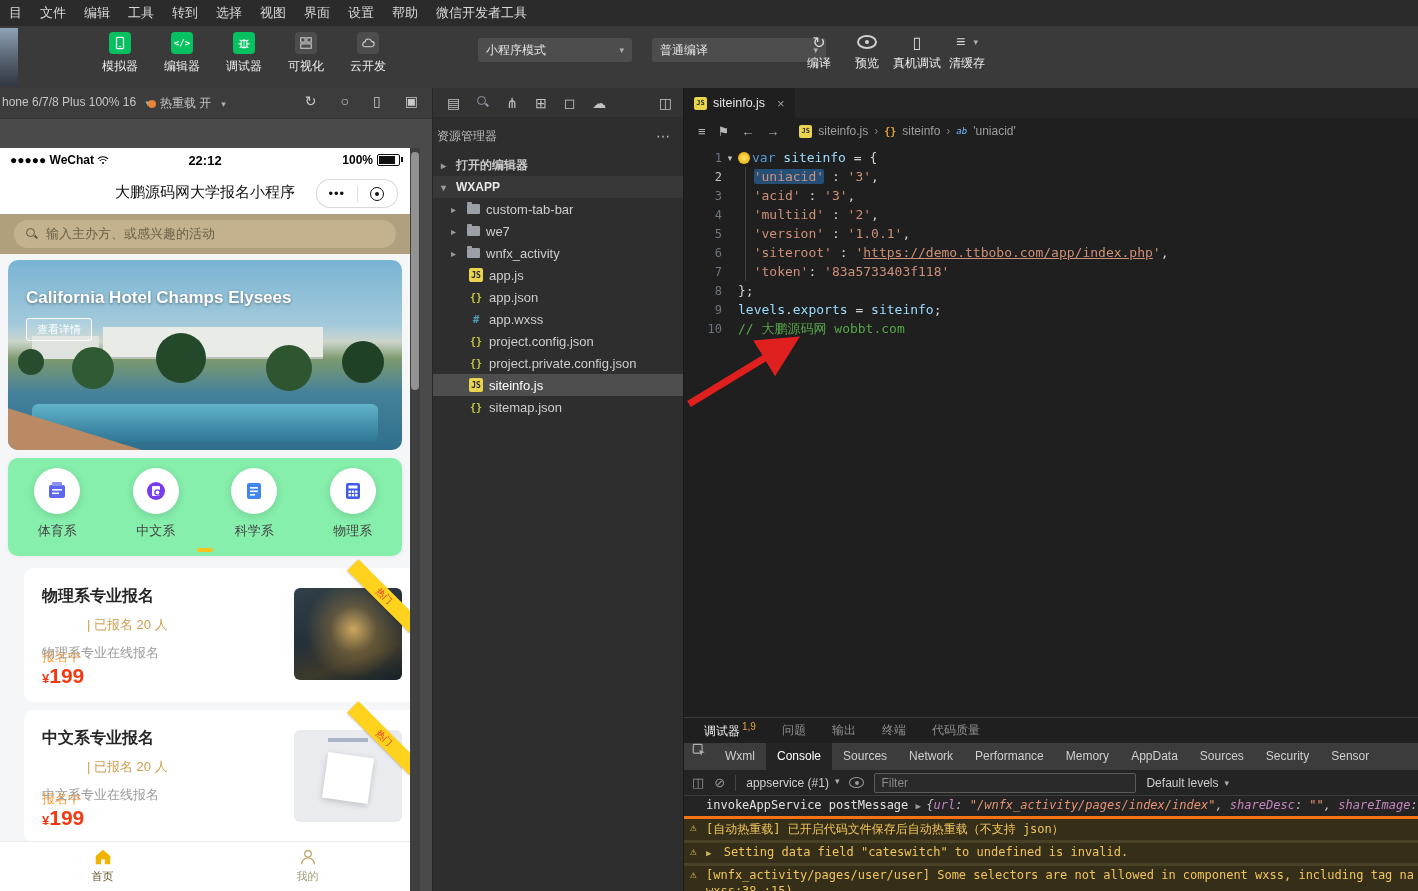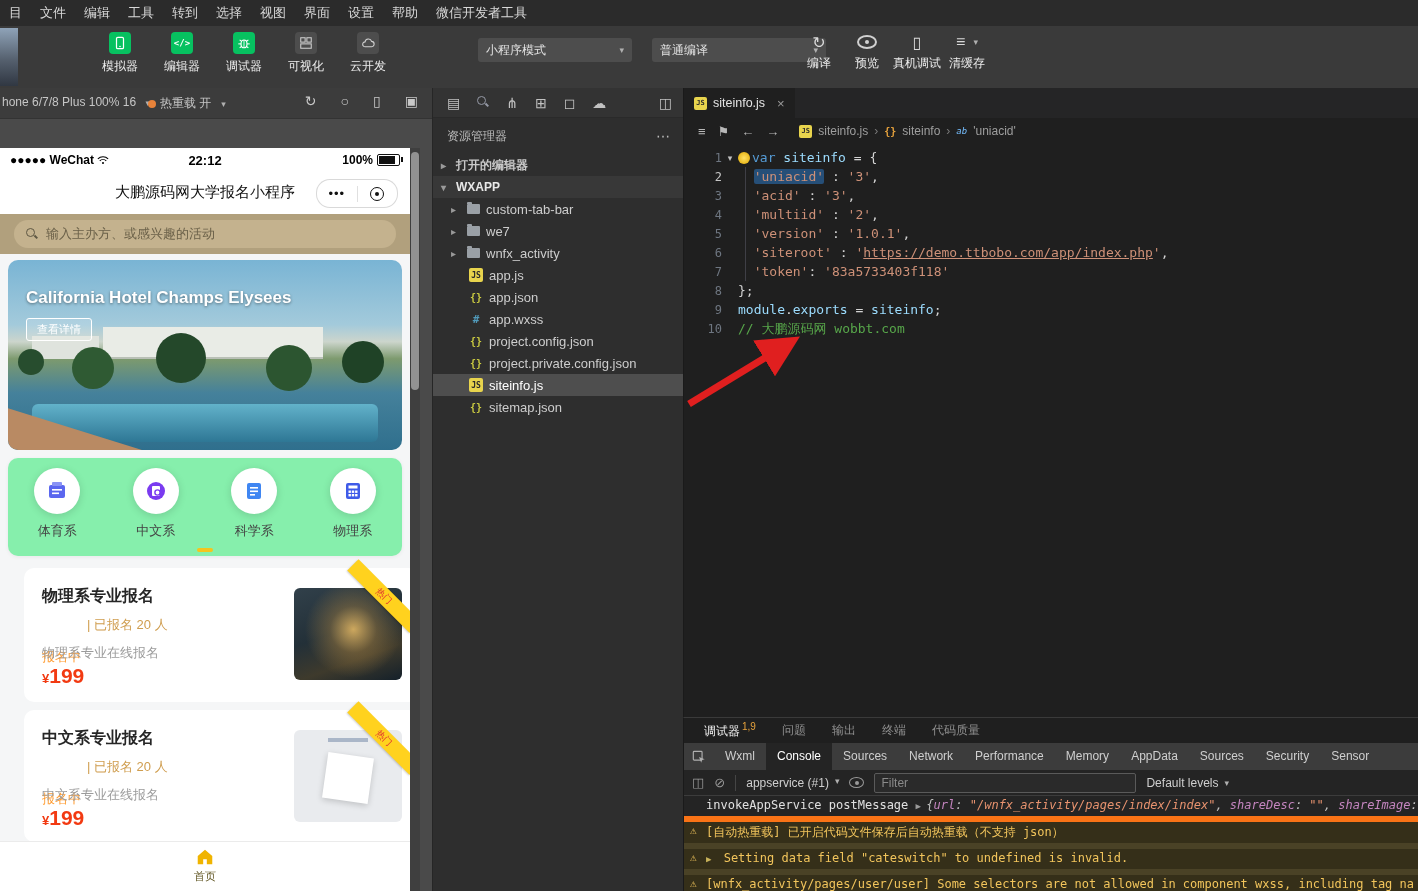--- a/index.html
+++ b/index.html
@@ -125,21 +125,21 @@
   .ptab{flex:1;display:flex;flex-direction:column;align-items:center;padding-top:5px;gap:2px;cursor:pointer;}
   .ptab-lb{font-size:11px;color:#a39a75;}
   .ptab.active .ptab-lb{color:#5f5420;}
   
   .explorer{position:absolute;left:432px;top:88px;width:251px;height:803px;background:#2e2e2e;
             border-left:1px solid #262626;font-size:13px;color:#cdcdcd;}
   .ex-iconbar{position:absolute;left:0;top:0;width:251px;height:30px;background:#333;border-bottom:1px solid #2a2a2a;
               display:flex;align-items:center;gap:17px;padding-left:14px;box-sizing:border-box;font-size:14px;color:#c2c2c2;}
   .ex-iconbar span{cursor:pointer;}
   .ex-iconbar .right{position:absolute;right:12px;}
-  .ex-header{position:absolute;left:0;top:36px;width:251px;height:24px;line-height:24px;padding-left:14px;
+  .ex-header{position:absolute;left:0;top:36px;width:251px;height:24px;line-height:24px;padding-left:4px;
              box-sizing:border-box;font-size:12px;color:#bbb;}
   .ex-more{position:absolute;right:14px;top:0;cursor:pointer;font-size:14px;}
   .ex-sec{position:absolute;left:0;width:251px;height:22px;display:flex;align-items:center;gap:5px;
           padding-left:8px;box-sizing:border-box;font-weight:bold;font-size:12px;cursor:pointer;}
   .sec-open{top:66px;color:#c9c9c9;}
   .sec-root{top:88px;color:#e8e8e8;background:#383838;}
   .ex-items{position:absolute;left:0;top:110px;width:251px;}
   .ex-item{height:22px;display:flex;align-items:center;gap:6px;cursor:pointer;}
   .ex-item.folder{padding-left:18px;}
   .ex-item.file{padding-left:36px;}
@@ -187,39 +187,39 @@
   .tok-cm{color:#57a64a;}
   .arrow{position:absolute;left:683px;top:330px;z-index:50;pointer-events:none;}
   
   .debug{position:absolute;left:683px;top:717px;width:735px;height:174px;background:#242424;border-top:1px solid #3a3a3a;
          border-left:1px solid #1a1a1a;}
   .dbg-tabs{position:absolute;left:0;top:0;width:735px;height:25px;background:#1f1f1f;display:flex;
             align-items:center;gap:26px;padding-left:20px;box-sizing:border-box;font-size:12px;color:#8f8f8f;}
   .dbg-tab{cursor:pointer;}
   .dbg-tab.active{color:#f0f0f0;}
   .badge{font-size:10px;color:#e6a23c;margin-left:2px;vertical-align:super;}
-  .dt-tabs{position:absolute;left:0;top:25px;width:735px;height:27px;background:#3c3c3c;display:flex;align-items:center;}
+  .dt-tabs{position:absolute;left:0;top:25px;width:735px;height:27px;background:#3c3c3c;display:flex;align-items:flex-start;}
   .dt-inspect{width:30px;display:flex;align-items:center;justify-content:center;color:#b0b0b0;cursor:pointer;}
   .dt-tab{padding:0 11px;line-height:27px;font-size:12px;color:#cfcfcf;cursor:pointer;white-space:nowrap;}
   .dt-tab.active{background:#242424;color:#fff;}
   .con-toolbar{position:absolute;left:0;top:52px;width:735px;height:26px;background:#242424;
                border-bottom:1px solid #3c3c3c;display:flex;align-items:center;gap:10px;padding-left:8px;
                box-sizing:border-box;font-size:12px;color:#cfcfcf;}
   .ct-ic{color:#9a9a9a;font-size:13px;cursor:pointer;}
   .ct-div{width:1px;height:16px;background:#454545;}
   .ct-ctx{display:flex;cursor:pointer;}
   .eye.small{width:13px;height:9px;border-width:1.5px;border-color:#9a9a9a;}
   .eye.small::after{background:#9a9a9a;}
   .filter{width:248px;height:18px;background:#2a2a2a;border:1px solid #5a5a5a;border-radius:2px;
           color:#bdbdbd;font-size:12px;padding:0 6px;font-family:"Liberation Sans",sans-serif;}
   .filter::placeholder{color:#8a8a8a;}
   .levels{display:flex;align-items:center;cursor:pointer;}
   .messages{position:absolute;left:0;top:78px;width:735px;bottom:0;overflow:hidden;
             font:12px "DejaVu Sans Mono",monospace;}
-  .msg{position:relative;min-height:16px;padding:2px 5px 2px 22px;border-bottom:6px solid #f97316;
+  .msg{position:relative;min-height:16px;padding:2px 5px 2px 22px;border-bottom:3px solid #f97316;
        color:#d8d8d8;white-space:nowrap;overflow:hidden;}
   .msg.warn{background:#352f19;border-bottom-color:#4a4226;color:#f2c55c;}
   .warn-ic{position:absolute;left:6px;top:2px;font-size:11px;color:#f2c55c;}
   .expand{margin-right:5px;color:#c9b35a;font-size:9px;cursor:pointer;}
   .tok-cpl{color:#e0e0e0;}
   .tok-cdim{color:#9a9a9a;font-size:9px;}
   .tok-cobj{color:#c0c0c0;font-style:italic;}
   .tok-ckey{color:#c586c0;font-style:italic;}
   .tok-cstr{color:#e8936f;font-style:italic;}
   .m4l1{white-space:nowrap;overflow:hidden;}
@@ -485,20 +485,27 @@
         </div>
       </div>
 
       <div class="p-tabbar">
         <div class="ptab active">
           <svg width="20" height="20" viewBox="0 0 22 22">
               <path d="M3 10 L11 3 L19 10 V19 H13 V13.5 H9 V19 H3 Z" fill="#f0b400"></path>
             </svg>
           <span class="ptab-lb">首页</span>
         </div>
+        <div class="ptab">
+          <svg width="20" height="20" viewBox="0 0 22 22">
+              <circle cx="11" cy="7.5" r="3.6" fill="none" stroke="#c0ab72" stroke-width="1.5"></circle>
+              <path d="M4 19 a7 7 0 0 1 14 0" fill="none" stroke="#c0ab72" stroke-width="1.5"></path>
+            </svg>
+          <span class="ptab-lb">我的</span>
+        </div>
       </div>
     </div>
 
     <div class="sim-scroll">
         <div class="thumb"></div>
       </div>
   </div>
 
   <div class="explorer">
     <div class="ex-iconbar">
@@ -632,21 +639,21 @@
         <span class="code-text"><span class="tok-pl">  </span><span class="tok-str">'token'</span><span class="tok-pl">: </span><span class="tok-str">'83a5733403f118'</span></span>
       </div>
       <div class="cl">
         <span class="ln">8</span>
         <span class="fold"></span>
         <span class="code-text"><span class="tok-pl">};</span></span>
       </div>
       <div class="cl">
         <span class="ln">9</span>
         <span class="fold"></span>
-        <span class="code-text"><span class="tok-id">module</span><span class="tok-pl">.</span><span class="tok-id">exports</span><span class="tok-pl"> = </span><span class="tok-id">siteinfo</span><span class="tok-pl">;</span></span>
+        <span class="code-text"><span class="tok-id">levels</span><span class="tok-pl">.</span><span class="tok-id">exports</span><span class="tok-pl"> = </span><span class="tok-id">siteinfo</span><span class="tok-pl">;</span></span>
       </div>
       <div class="cl">
         <span class="ln">10</span>
         <span class="fold"></span>
         <span class="code-text"><span class="tok-cm">// 大鹏源码网 wobbt.com</span></span>
       </div>
     </div>
   </div>
 
   <svg class="arrow" width="130" height="85" viewBox="0 0 130 85">

